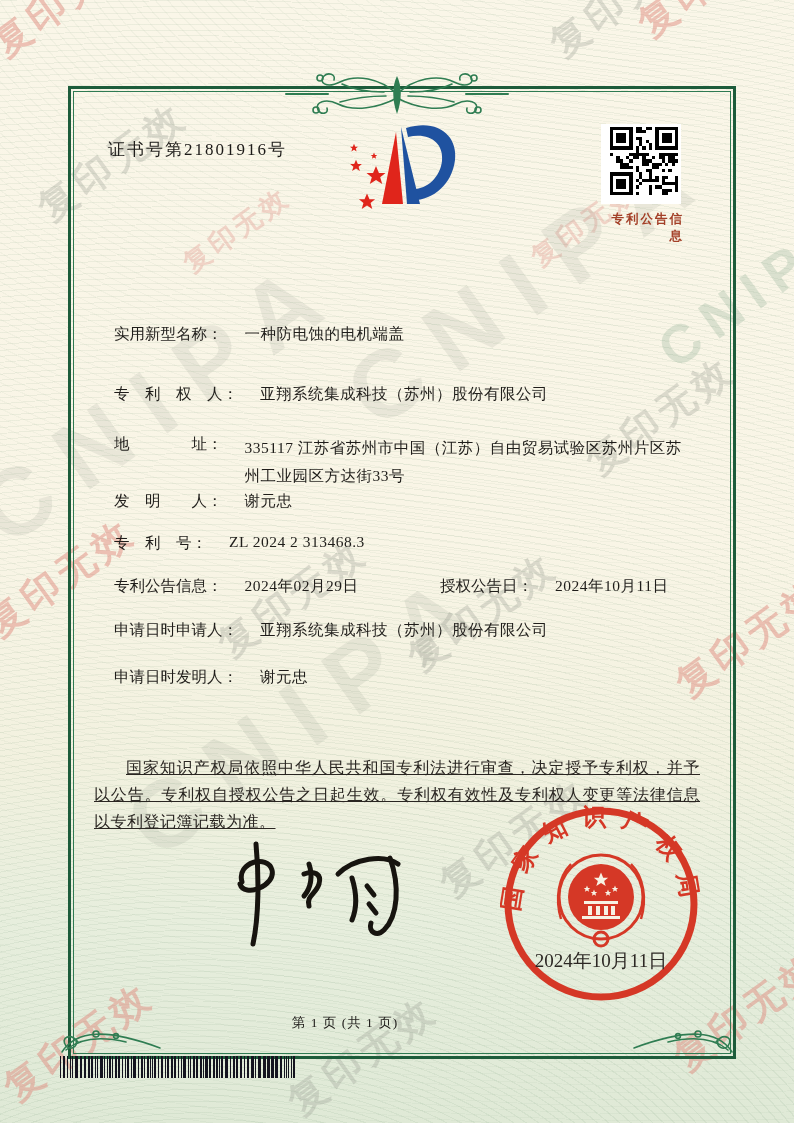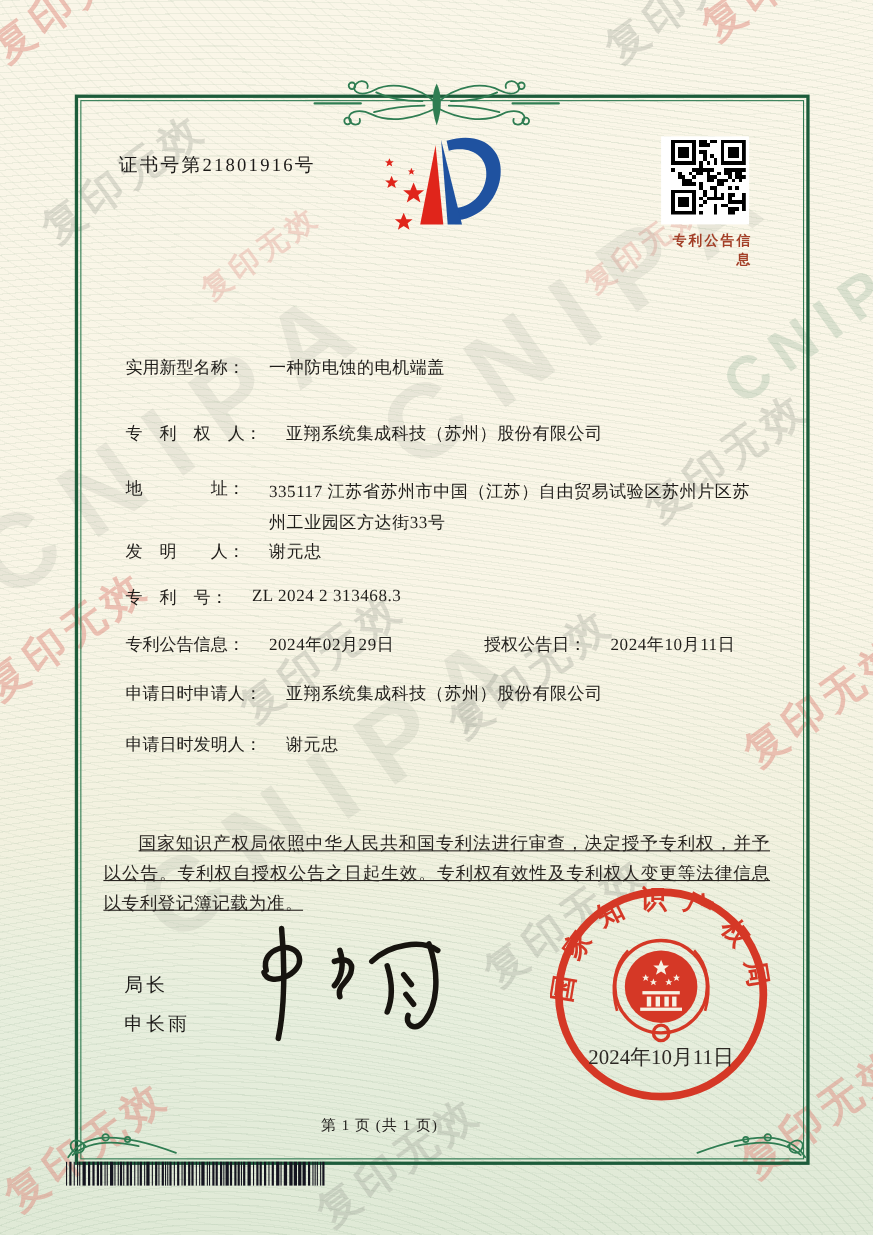--- a/index.html
+++ b/index.html
@@ -309,24 +309,20 @@
       <span class="fvalue">亚翔系统集成科技（苏州）股份有限公司</span>
     </div>
     <div class="frow">
       <span class="flabel">申请日时发明人：</span>
       <span class="fvalue">谢元忠</span>
     </div>
   </div>
 
   <div class="statement">国家知识产权局依照中华人民共和国专利法进行审查，决定授予专利权，并予以公告。专利权自授权公告之日起生效。专利权有效性及专利权人变更等法律信息以专利登记簿记载为准。</div>
 
-  <div class="sig-titles">
-    <div>局长</div>
-    <div>申长雨</div>
-  </div>
   <svg class="sig-script" width="215" height="112" viewBox="0 0 215 112">
     <g stroke="#17140f" stroke-width="5" fill="none" stroke-linecap="round" stroke-linejoin="round">
       <path d="M30,44 C24,24 56,16 60,32 C64,48 32,60 28,46"></path>
       <path d="M44,6 C47,38 47,78 41,106"></path>
       <path d="M97,26 C101,38 99,50 92,58"></path>
       <path d="M92,36 C102,32 110,36 107,46 C104,56 94,58 97,68"></path>
       <path d="M126,36 C142,20 172,16 186,26"></path>
       <path d="M178,20 C188,48 186,78 172,92 C165,99 156,94 159,85"></path>
       <path d="M140,40 C145,56 145,70 140,82"></path>
       <path d="M155,48 l7,9"></path>

